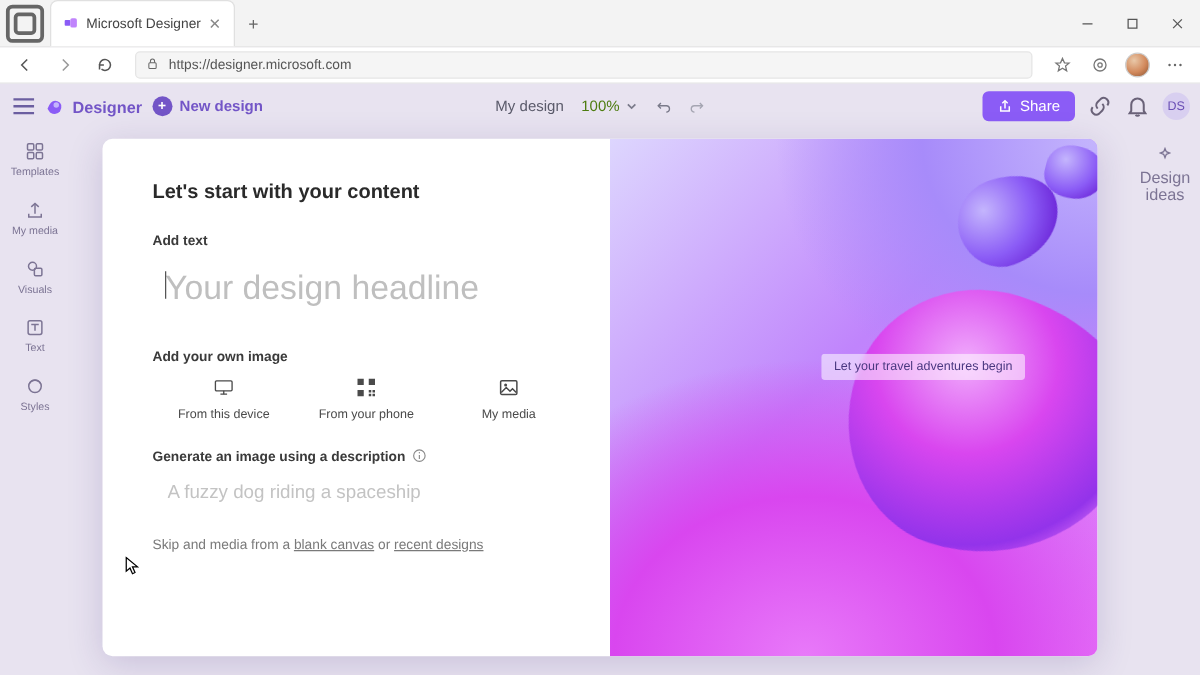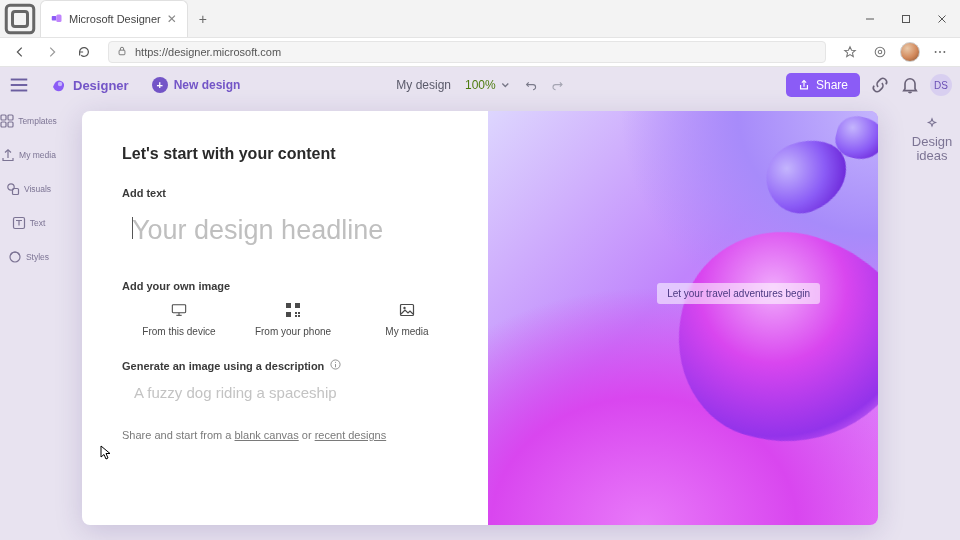--- a/index.html
+++ b/index.html
@@ -20,40 +20,40 @@
   .nav-btn { width:28px; height:24px; display:flex; align-items:center; justify-content:center; color:#555; border-radius:4px; }
   .nav-btn svg { width:14px; height:14px; }
   .url-field { flex:1; display:flex; align-items:center; gap:8px; background:#f5f5f5; border:1px solid #e5e5e5; border-radius:4px; height:22px; padding:0 8px; font-size:11px; color:#555; margin: 0 6px; }
   .lock svg { width:10px; height:10px; }
   .addr-right { display:flex; align-items:center; gap:2px; }
   .icon-btn { width:28px; height:24px; display:flex; align-items:center; justify-content:center; color:#555; }
   .icon-btn svg { width:14px; height:14px; }
   .avatar { width:20px; height:20px; border-radius:50%; background: radial-gradient(circle at 35% 30%, #e9c8a8 0%, #d2895c 55%, #8a5230 100%); border:1px solid #ccc; }
 
   
-  .app-bar { height:36px; background:#e8e3f0; display:flex; align-items:center; padding:0 8px; gap:21px; position:relative; }
+  .app-bar { height:36px; background:#e8e3f0; display:flex; align-items:center; padding:0 8px; gap:6px; position:relative; }
   .hamburger { width:22px; display:flex; align-items:center; justify-content:center; color:#6b5ea0; }
   .brand { display:flex; align-items:center; gap:6px; font-size:13px; font-weight:600; color:#7355c7; }
   .brand-logo { width:16px; height:16px; }
   .new-design-btn { display:flex; align-items:center; gap:6px; color:#7355c7; font-size:12px; font-weight:600; margin-left:2px; }
   .plus-circle { width:16px; height:16px; border-radius:50%; background:#7355c7; color:#fff; display:flex; align-items:center; justify-content:center; font-size:11px; line-height:1; }
   .center-group { position:absolute; left:50%; transform:translateX(-50%); display:flex; align-items:center; gap:14px; color:#5a5a6a; font-size:12px; }
   .zoom { display:flex; align-items:center; gap:4px; color:#4d7c0f; }
   .zoom svg, .undo svg, .redo svg { width:12px; height:12px; }
   .undo, .redo { display:flex; align-items:center; color:#7a7a8a; }
   .right-group { margin-left:auto; display:flex; align-items:center; gap:10px; }
   .share-btn { display:flex; align-items:center; gap:6px; background:#8b5cf6; color:#fff; padding:5px 12px; border-radius:5px; font-size:12px; }
   .share-btn svg { width:12px; height:12px; }
   .tool-icon { width:20px; height:20px; display:flex; align-items:center; justify-content:center; color:#6a6278; }
   .user-chip { width:22px; height:22px; border-radius:50%; background:#d8cff0; color:#6a4fb5; font-size:10px; display:flex; align-items:center; justify-content:center; }
 
   
   .workspace { position:relative; height: calc(540px - 27px - 29px - 36px); }
   .rail { position:absolute; left:0; top:0; bottom:0; width:56px; background:transparent; display:flex; flex-direction:column; align-items:center; padding-top:10px; gap:18px; }
-  .rail-item { display:flex; align-items:center; gap:3px; color:#7c7494; font-size:8.5px; }
+  .rail-item { display:flex; flex-direction:column; align-items:center; gap:3px; color:#7c7494; font-size:8.5px; }
   .rail-item svg { width:16px; height:16px; }
 
   
   .right-rail { position:absolute; right:6px; top:14px; width:44px; display:flex; flex-direction:column; align-items:center; gap:4px; color:#7c7494; font-size:13px; }
   .right-rail svg { width:14px; height:14px; }
 
   
   .modal { position:absolute; left:82px; top:8px; width:796px; height:414px; background:#fff; border-radius:8px; box-shadow: 0 6px 28px rgba(60,40,120,0.18); display:flex; overflow:hidden; }
   .panel-left { width:406px; padding:34px 30px 20px 40px; }
   .title { font-size:16px; font-weight:600; color:#2a2a2a; margin-bottom:24px; }
@@ -352,21 +352,21 @@
         <span>Generate an image using a description</span>
         <span class="info-icon"><svg viewBox="0 0 12 12" fill="none" stroke="#8a8a8a" stroke-width="1">
               <circle cx="6" cy="6" r="5"></circle>
               <line x1="6" y1="5.5" x2="6" y2="9"></line>
               <circle cx="6" cy="3.5" r="0.6" fill="#8a8a8a" stroke="none"></circle>
             </svg></span>
       </div>
       <input class="gen-input" placeholder="A fuzzy dog riding a spaceship" style="">
 
       <div class="skip">
-        <span>Share and start from a </span><span class="lnk">blank canvas</span><span> or </span><span class="lnk">recent designs</span>
+        <span>Skip and media from a </span><span class="lnk">blank canvas</span><span> or </span><span class="lnk">recent designs</span>
       </div>
     </div>
 
     <div class="panel-right">
       <div class="blob blob1"></div>
       <div class="blob blob2"></div>
       <div class="blob blob3"></div>
       <div class="preview-chip">Let your travel adventures begin</div>
     </div>
   </div>

